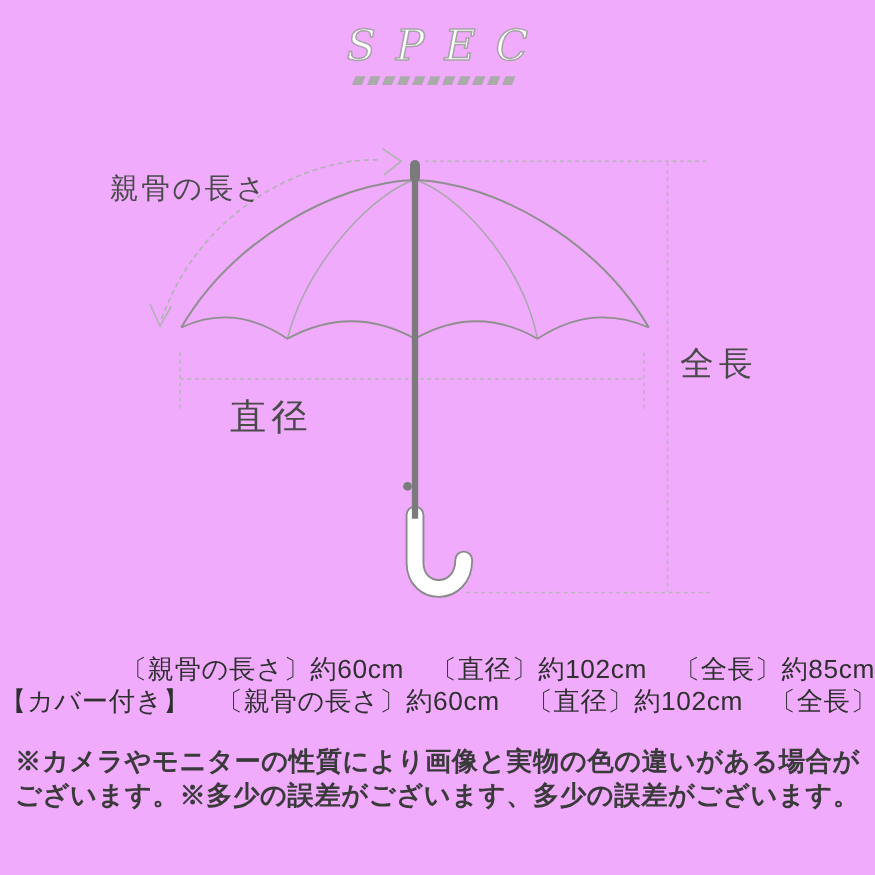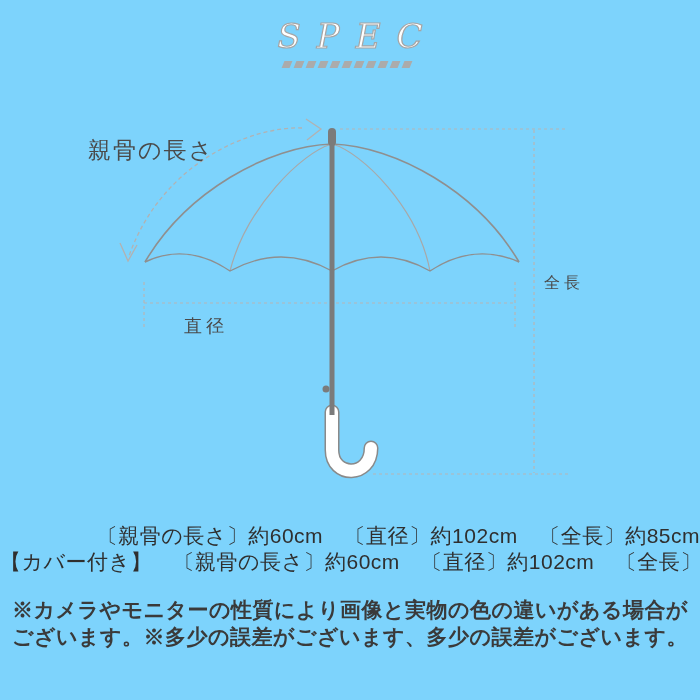--- a/index.html
+++ b/index.html
@@ -1,21 +1,21 @@
 <!DOCTYPE html>
 <html><head>
 <meta charset="utf-8">
 <style>
   * { margin: 0; padding: 0; box-sizing: border-box; }
   html, body { background: #ffffff; }
   .page {
     position: relative;
     width: 700px;
     height: 700px;
-    background: #7dd3fc;
+    background: #f0abfc;
     overflow: hidden;
     font-family: "Liberation Sans", sans-serif;
     color: #333333;
   }
   
   .spec-header { position: absolute; top: 0; left: 0; width: 700px; }
   .title-svg { display: block; margin: 0 auto; }
   .divider {
     position: absolute;
     top: 61px;
@@ -32,22 +32,22 @@
   }
   
   .diagram { position: absolute; top: 90px; left: 0; width: 700px; height: 400px; }
   .diagram svg { position: absolute; top: 0; left: 0; }
   .diagram-label {
     position: absolute;
     color: #4a4a4a;
     white-space: nowrap;
   }
   .rib-label   { left: 88px;  top: 45px;  font-size: 23px; letter-spacing: 2px; text-align: right; }
-  .dia-label   { left: 184px; top: 224px; font-size: 18px; letter-spacing: 4px; }
-  .total-label { left: 544px; top: 183px; font-size: 16px; letter-spacing: 4px; font-family: Liberation Serif, serif; }
+  .dia-label   { left: 184px; top: 224px; font-size: 29px; letter-spacing: 4px; }
+  .total-label { left: 544px; top: 183px; font-size: 27px; letter-spacing: 4px; font-family: Liberation Serif, serif; }
   
   .spec-lines {
     position: absolute;
     top: 523px;
     left: 0;
     width: 700px;
     text-align: right;
     font-size: 21px;
     line-height: 26px;
     color: #2f2f2f;

